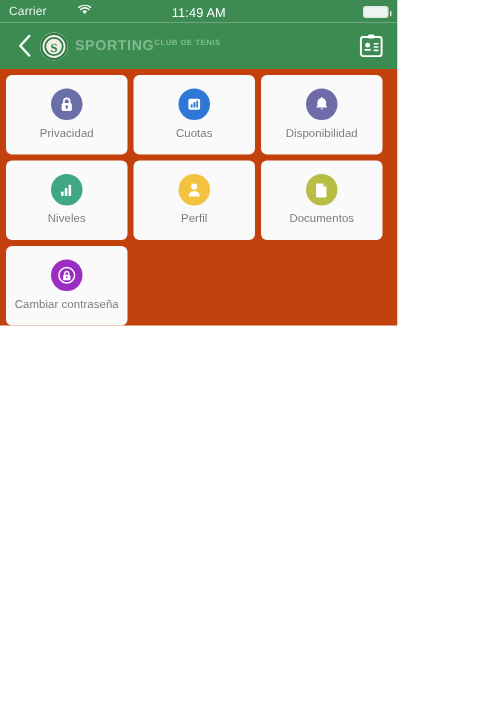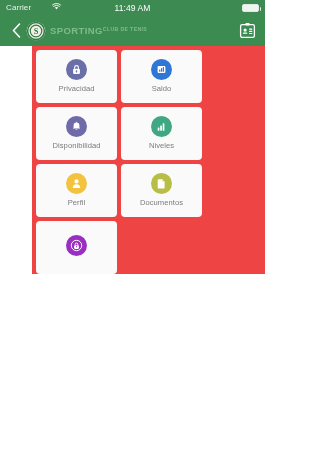--- a/index.html
+++ b/index.html
@@ -76,22 +76,21 @@
     width:18px; height:18px;
     display:flex; align-items:center; justify-content:center;
     cursor:pointer;
   }
 
   
   .grid{
     padding:4px 4px 0 4px;
     display:flex; flex-wrap:wrap;
     gap:4px;
-    background:#ef4444;
-    margin-left:32px;
+    background:#c2410c;
   }
   .tile{
     width:81px;
     height:53px;
     background:#fafafa;
     border-radius:4px;
     display:flex;
     flex-direction:column;
     align-items:center;
     justify-content:center;
@@ -188,21 +187,21 @@
 
   <div class="tile">
     <span class="tile-icon" style="background:#2f77d6">
       <svg width="11" height="11" viewBox="0 0 11 11">
         <rect x="1.6" y="1.9" width="7.8" height="7.2" rx="1.1" fill="#ffffff"></rect>
         <rect x="3.1" y="5.6" width="1.3" height="2.1" fill="#2f77d6"></rect>
         <rect x="5" y="4.1" width="1.3" height="3.6" fill="#2f77d6"></rect>
         <rect x="6.9" y="3.1" width="1.1" height="4.6" fill="#2f77d6"></rect>
       </svg>
     </span>
-    <span class="tile-label">Saldo</span>
+    <span class="tile-label">Cuotas</span>
   </div>
 
   <div class="tile">
     <span class="tile-icon" style="background:#6f6aa8">
       <svg width="11" height="11" viewBox="0 0 11 11">
         <path d="M5.5 1.4 a2.9 2.9 0 0 0 -2.9 2.9 v2.2 l-0.8 1.1 h7.4 l-0.8 -1.1 v-2.2 a2.9 2.9 0 0 0 -2.9 -2.9 z" fill="#ffffff"></path>
         <path d="M4.5 8.3 a1.1 1.1 0 0 0 2 0 z" fill="#ffffff"></path>
         <rect x="5.1" y="0.6" width="0.8" height="1.1" rx="0.4" fill="#ffffff"></rect>
       </svg>
     </span>
@@ -243,17 +242,18 @@
 
   <div class="tile">
     <span class="tile-icon" style="background:#9b2ec2">
       <svg width="13" height="13" viewBox="0 0 13 13">
         <circle cx="6.5" cy="6.5" r="5.2" fill="none" stroke="#ffffff" stroke-width="1"></circle>
         <rect x="4.1" y="6.2" width="4.8" height="3.7" rx="0.8" fill="#ffffff"></rect>
         <path d="M5.2 6.2 V5.3 a1.3 1.3 0 0 1 2.6 0 V6.2" fill="none" stroke="#ffffff" stroke-width="0.9"></path>
         <circle cx="6.5" cy="7.7" r="0.6" fill="#9b2ec2"></circle>
       </svg>
     </span>
+    <span class="tile-label">Cambiar contraseña</span>
   </div>
 
 </div>
 
 <div class="page-body"></div>
 
 </body></html>

